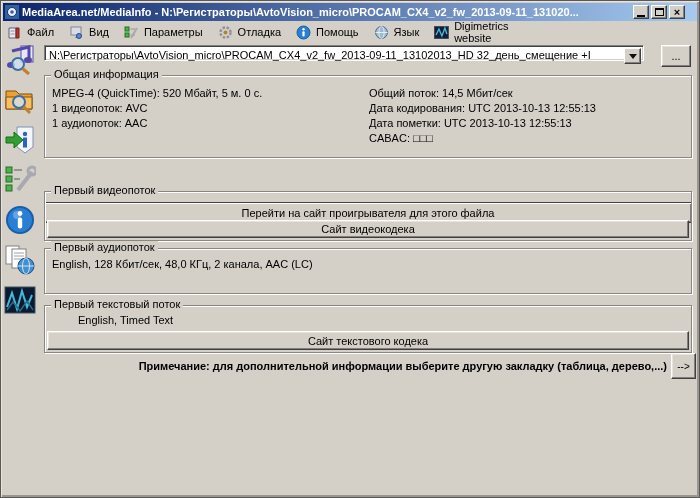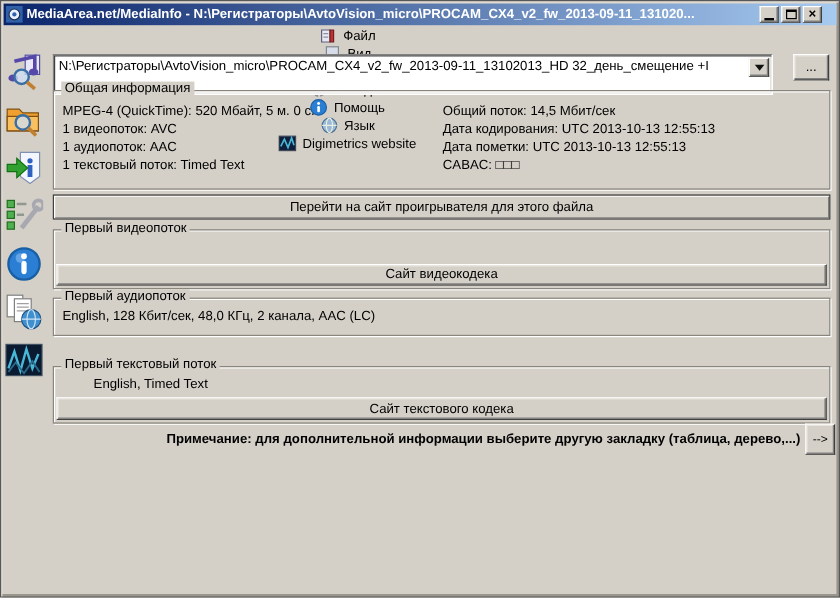--- a/index.html
+++ b/index.html
@@ -31,33 +31,33 @@
     box-shadow: inset -1px -1px 0 #808080;
     display:flex; align-items:center; justify-content:center;
     font-size:10px; line-height:10px; cursor:default;
   }
   .glyph-min { width:8px; height:2px; background:#000; margin-top:7px; }
   .glyph-max { width:9px; height:8px; border:1px solid #000; border-top:2px solid #000; }
   .glyph-close { font-weight:bold; font-size:11px; margin-top:-1px; }
 
   
   .menubar {
-    position:absolute; left:15px; top:22px; width:560px; height:20px;
-    display:flex; align-items:center; padding-left:4px;flex-direction:column;
+    position:absolute; left:3px; top:22px; width:560px; height:20px;
+    display:flex; align-items:center; padding-left:4px;
   }
   .menu-item { display:flex; align-items:center; gap:5px; margin-right:15px; cursor:default; }
   .menu-item svg { width:15px; height:15px; }
 
   
   .side-btn { position:absolute; left:4px; width:32px; height:32px; cursor:pointer; }
   .side-btn svg { width:32px; height:32px; }
 
   
   .combo {
-    position:absolute; left:44px; top:45px; width:600px; height:34px;
+    position:absolute; left:44px; top:45px; width:600px; height:16px;
     background:#fff;
     border:1px solid; border-color:#808080 #fff #fff #808080;
     box-shadow: inset 1px 1px 0 #404040, inset -1px -1px 0 #d4d0c8;
   }
   .combo-text {
     position:absolute; left:4px; right:22px; top:3px;
     white-space:nowrap; overflow:hidden; font-size:11px;
   }
   .combo-arrow-btn {
     position:absolute; right:2px; top:2px; width:17px; height:16px;
@@ -69,21 +69,21 @@
   .browse-btn { position:absolute; left:661px; top:45px; width:30px; height:22px; }
 
   
   .btn3d {
     background:#d4d0c8;
     border:1px solid; border-color:#fff #404040 #404040 #fff;
     box-shadow: inset -1px -1px 0 #808080, inset 1px 1px 0 #e8e4dc;
     display:flex; align-items:center; justify-content:center;
     font-size:11px; cursor:pointer; font-family:"Liberation Sans", sans-serif;
   }
-  .btn-dark { border-color:#404040; box-shadow: inset 1px 1px 0 #fff, inset -1px -1px 0 #808080; }
+  .btn-dark { border-color:#404040; box-shadow: inset 1px 1px 0 #fff, inset -1px -1px 0 #808080; margin-top: 40px; }
 
   
   .groupbox {
     position:absolute; left:44px; width:648px;
     border:1px solid #8a867e;
     box-shadow: inset 1px 1px 0 #fff, 1px 1px 0 #fff;
   }
   .gb-label {
     position:absolute; top:-8px; left:6px;
     background:#d4d0c8; padding:0 3px; font-size:11px; white-space:nowrap;
@@ -253,38 +253,37 @@
     </div>
   </div>
   <div class="btn3d browse-btn">...</div>
 
   <div class="groupbox" style="top:75px; height:83px;">
     <span class="gb-label">Общая информация</span>
     <div class="gb-col" style="left:7px;">
       <div>MPEG-4 (QuickTime): 520 Мбайт, 5 м. 0 с.</div>
       <div>1 видеопоток: AVC</div>
       <div>1 аудиопоток: AAC</div>
-      <div>1 текстовый поток: Timed Text</div>
     </div>
     <div class="gb-col" style="left:324px;">
       <div>Общий поток: 14,5 Мбит/сек</div>
       <div>Дата кодирования: UTC 2013-10-13 12:55:13</div>
       <div>Дата пометки: UTC 2013-10-13 12:55:13</div>
       <div>CABAC: □□□</div>
     </div>
   </div>
 
   <div class="btn3d btn-dark" style="position:absolute; left:44px; top:162px; width:648px; height:21px;">Перейти на сайт проигрывателя для этого файла</div>
 
   <div class="groupbox" style="top:191px; height:50px;">
     <span class="gb-label">Первый видеопоток</span>
     <div class="btn3d gb-btn" style="bottom:2px; height:18px;">Сайт видеокодека</div>
   </div>
 
-  <div class="groupbox" style="top:248px; height:32px;">
+  <div class="groupbox" style="top:248px; height:46px;">
     <span class="gb-label">Первый аудиопоток</span>
     <div class="gb-line" style="top:9px;">English, 128 Кбит/сек, 48,0 КГц, 2 канала, AAC (LC)</div>
   </div>
 
   <div class="groupbox" style="top:305px; height:48px;text-decoration:underline;">
     <span class="gb-label">Первый текстовый поток</span>
     <div class="gb-line" style="top:8px;padding-left:26px;">English, Timed Text</div>
     <div class="btn3d gb-btn" style="bottom:2px; height:19px;">Сайт текстового кодека</div>
   </div>
 

